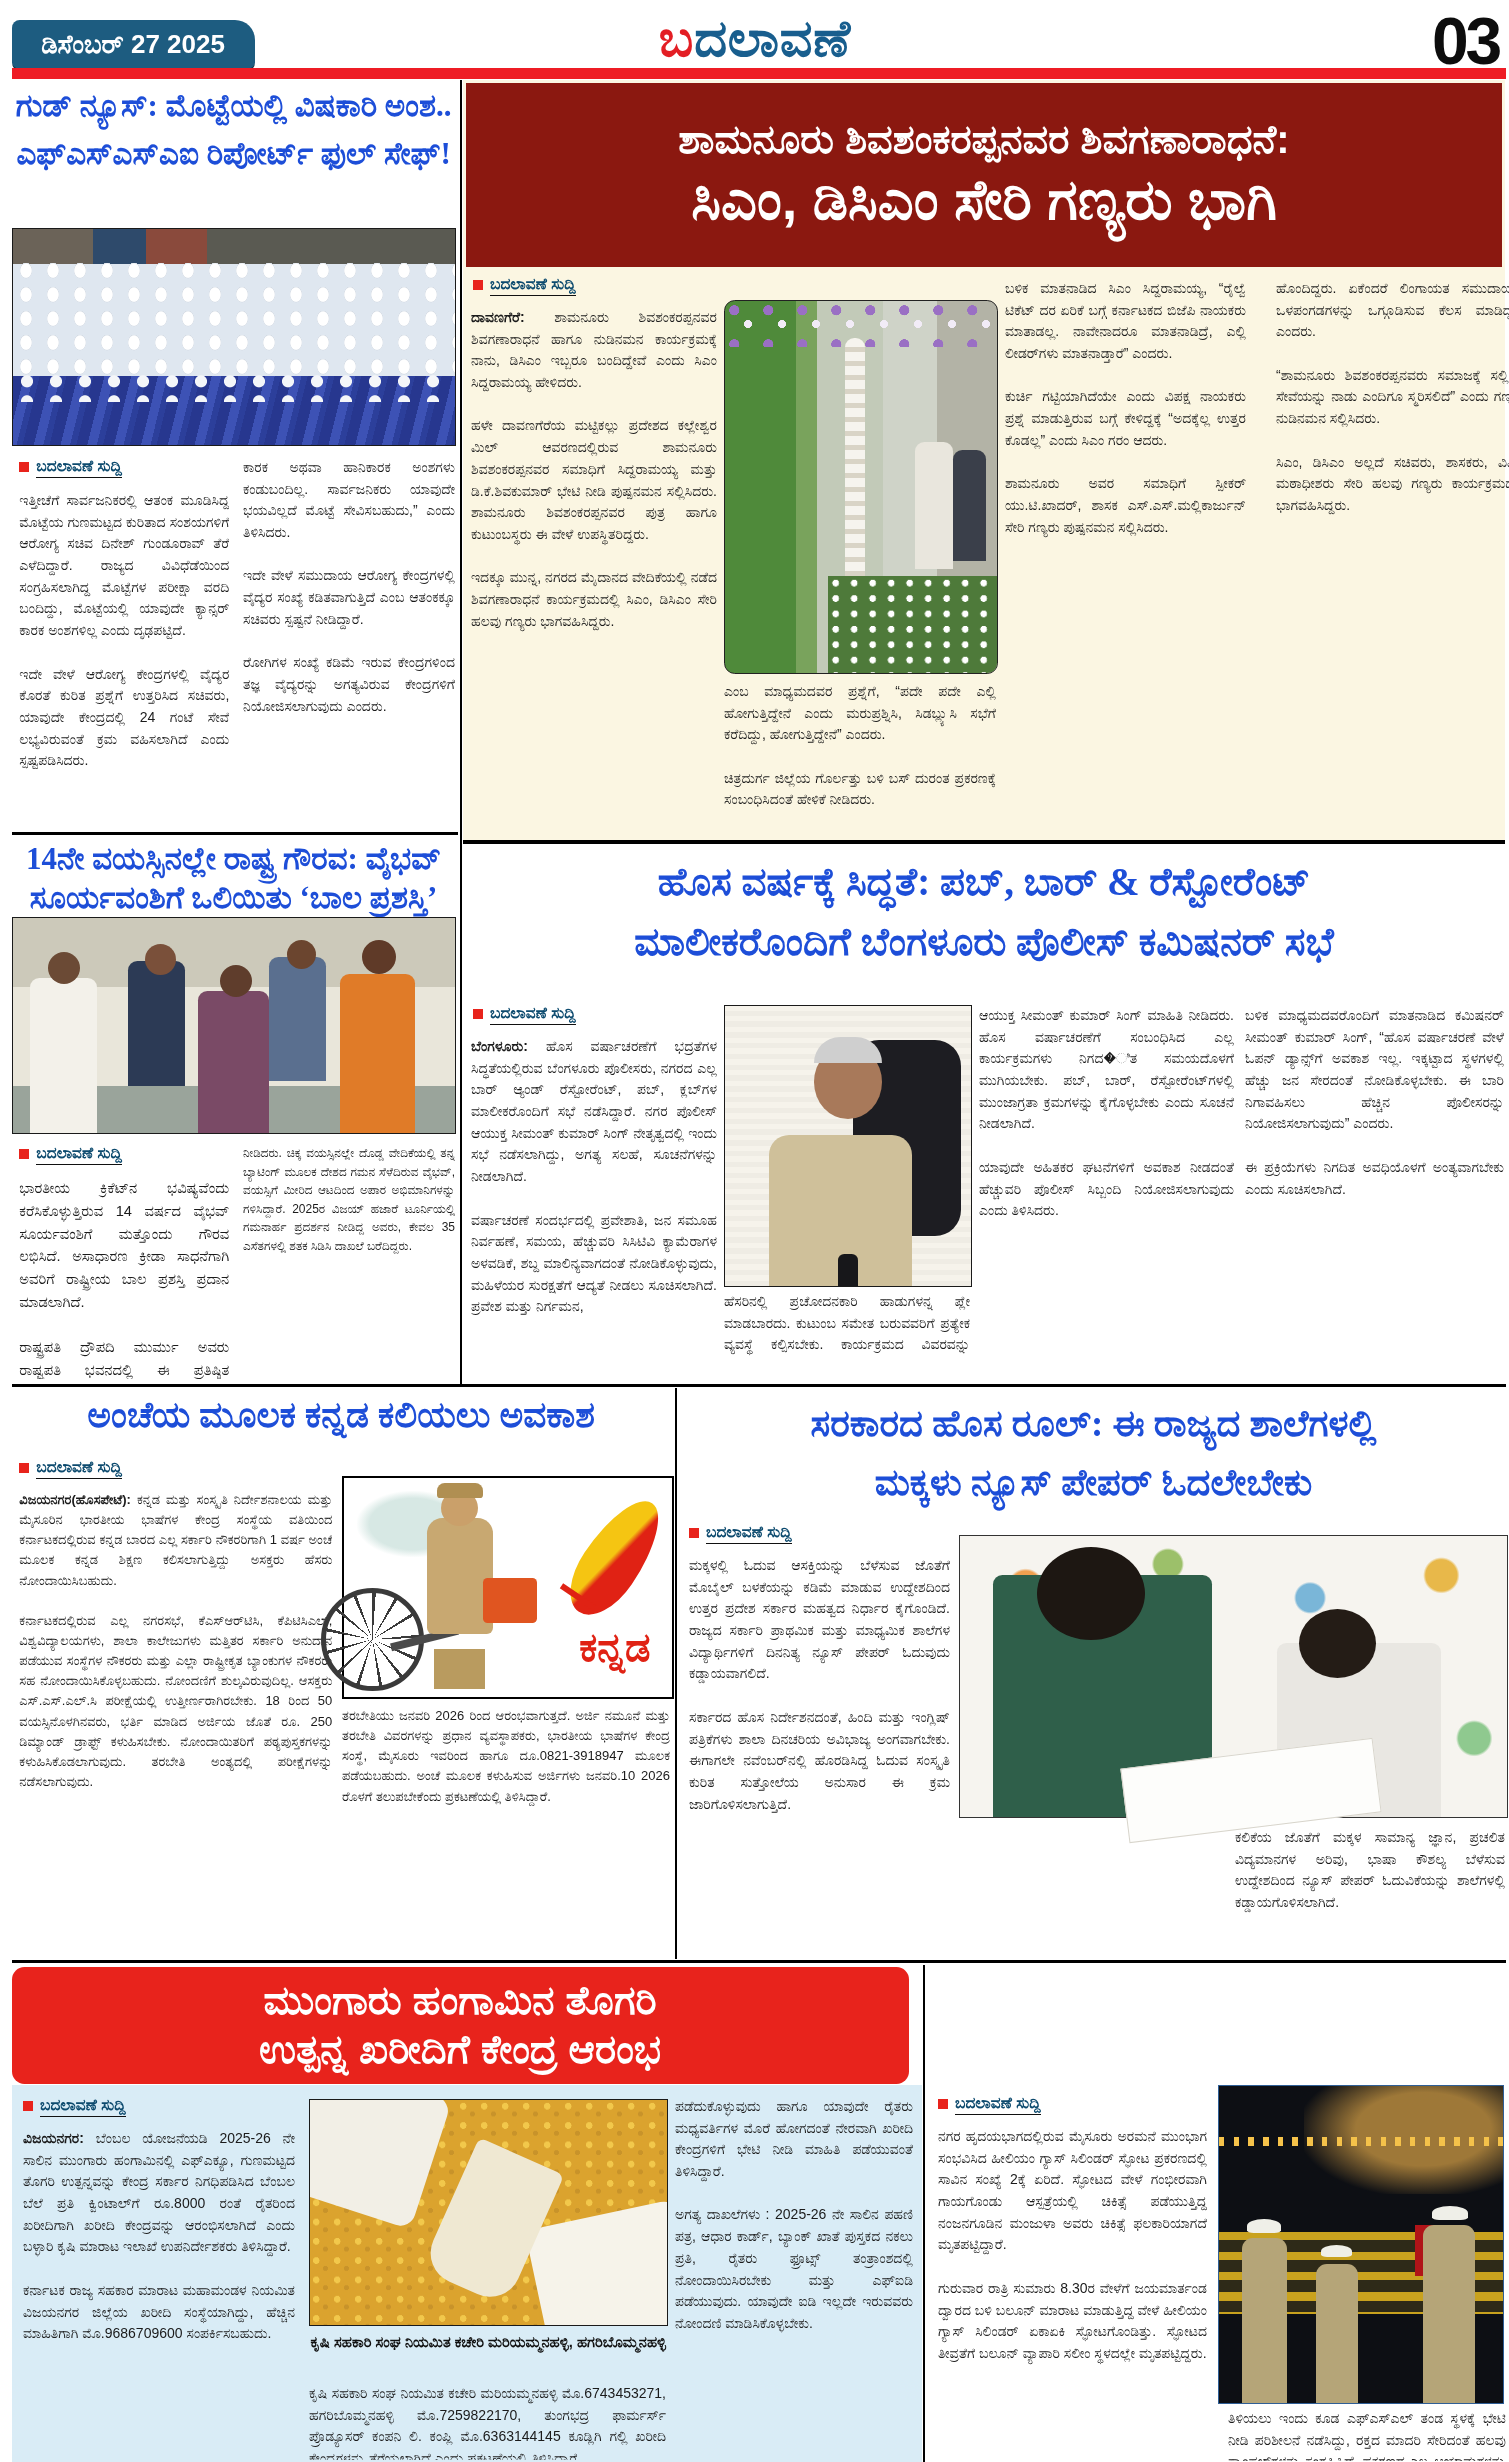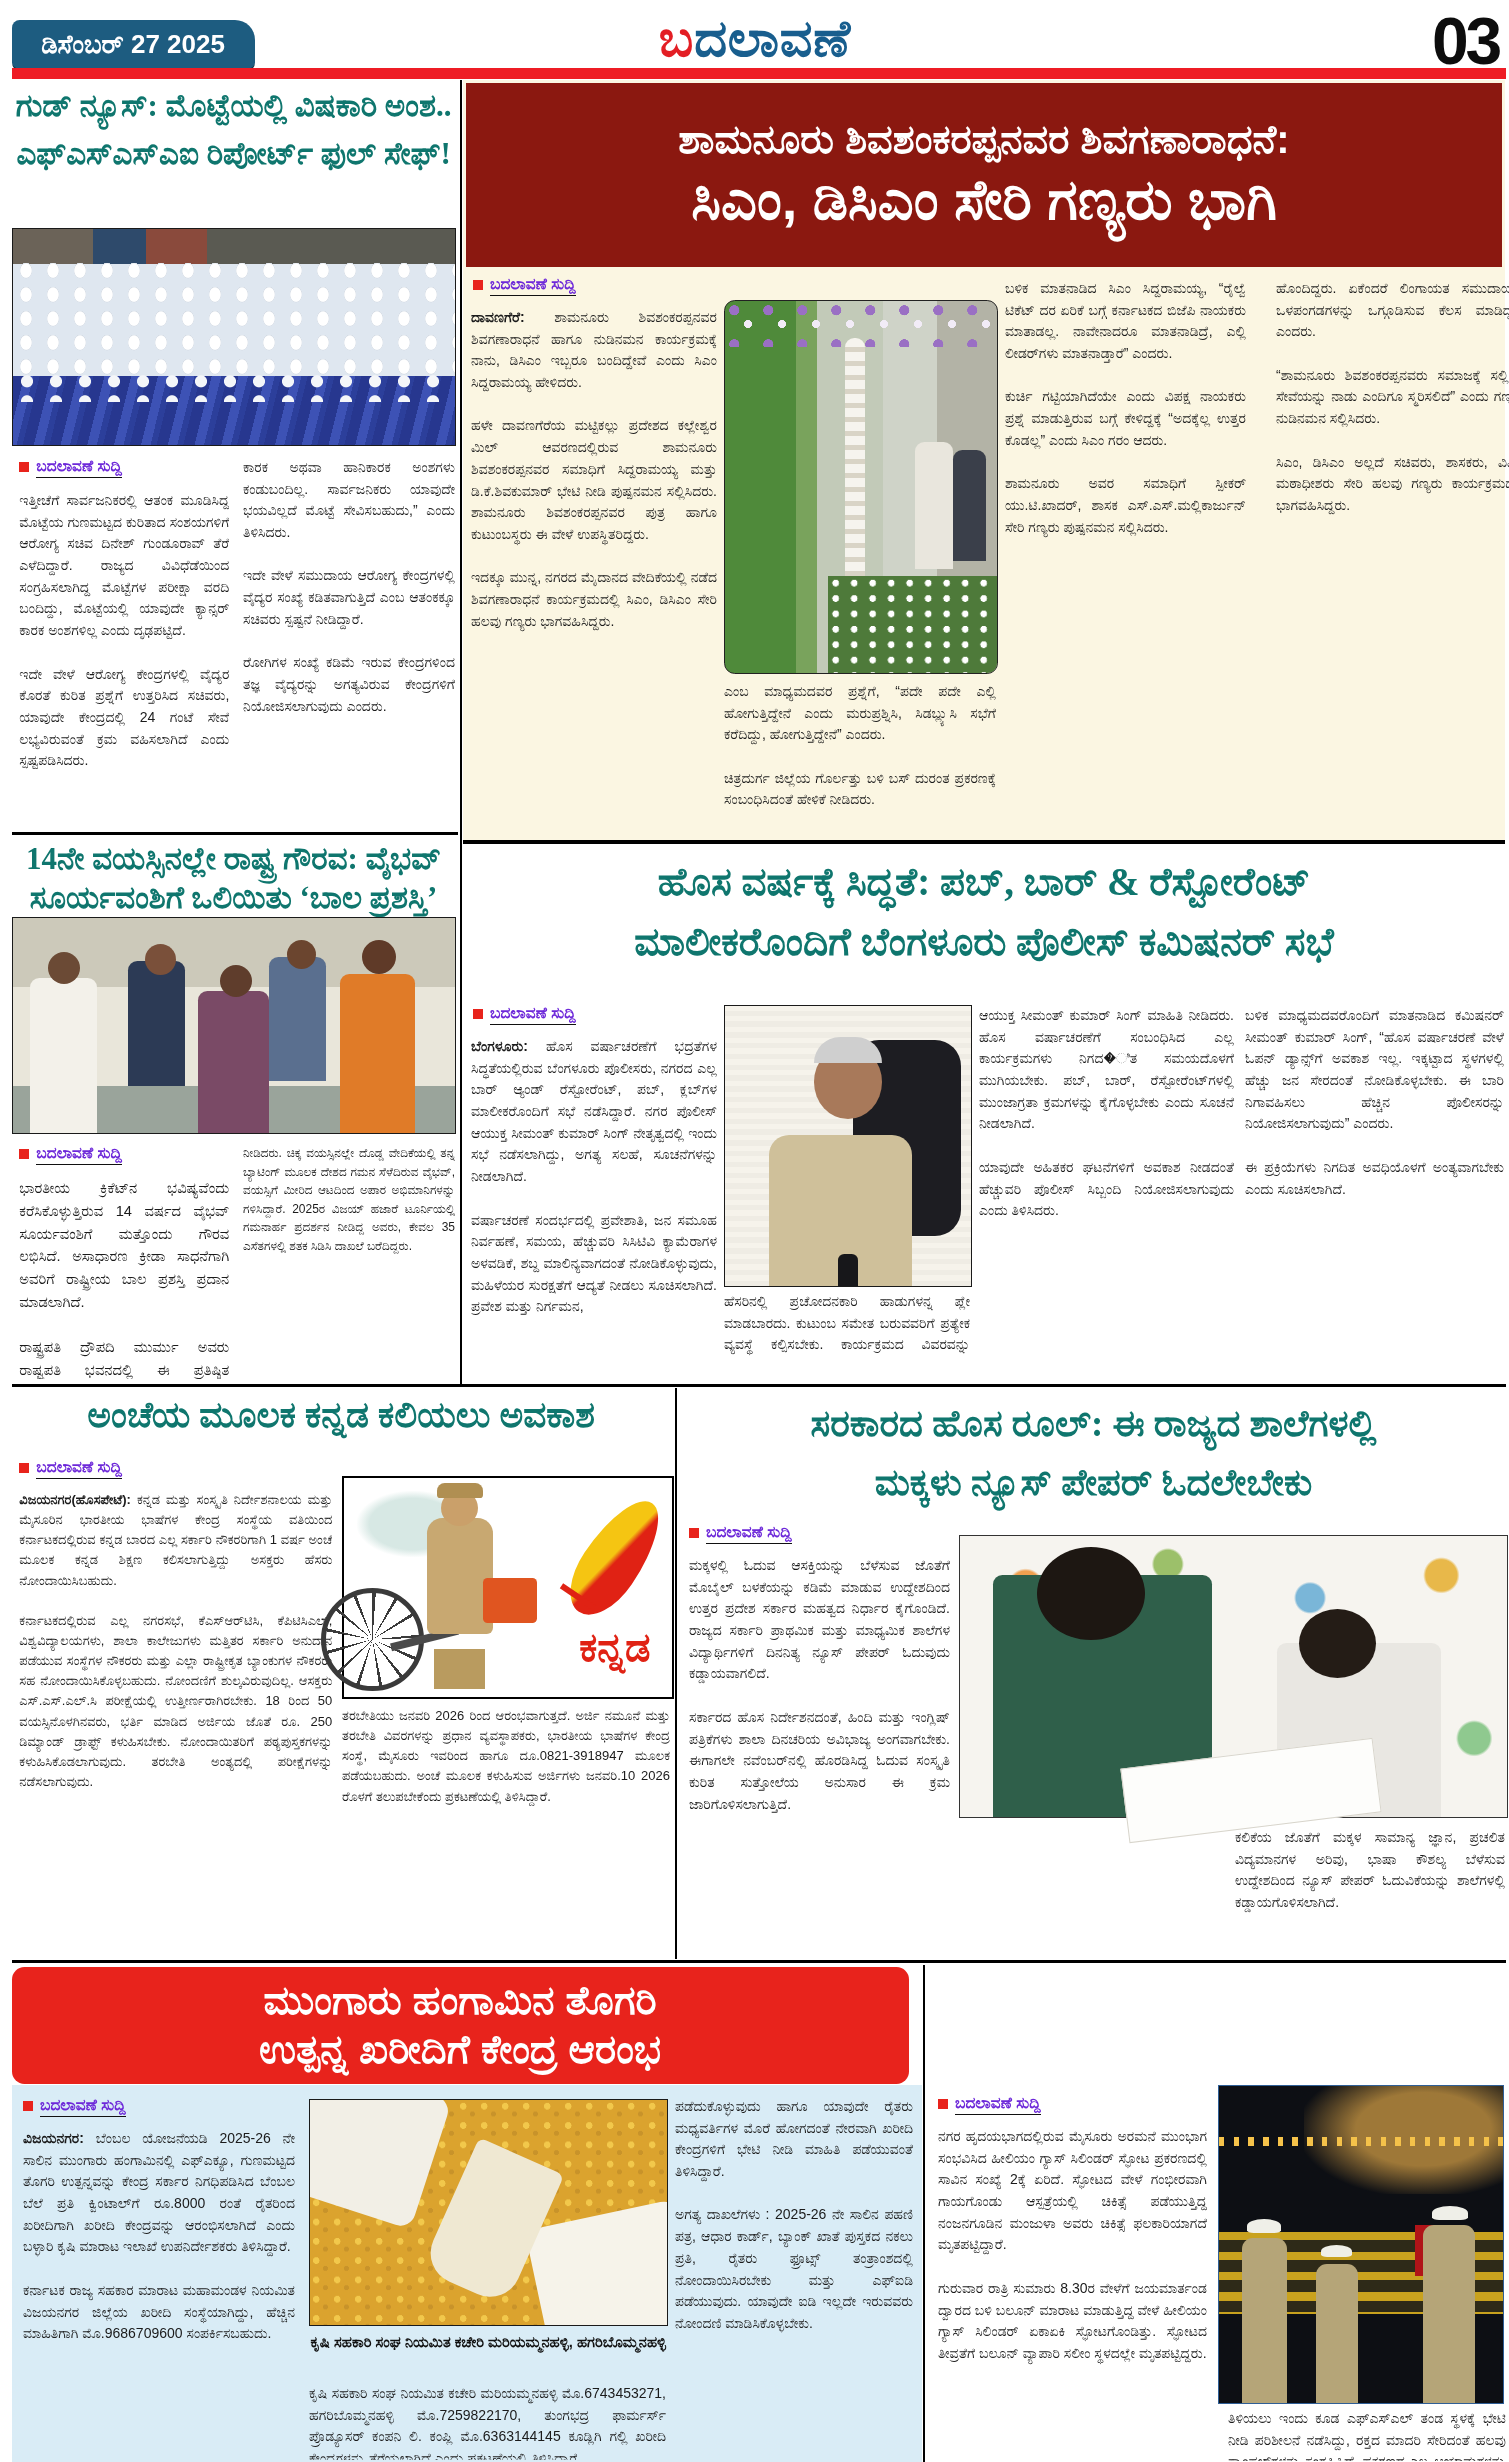--- a/index.html
+++ b/index.html
@@ -1,21 +1,21 @@
 <!DOCTYPE html>
 <html style="font-size:12.4px"><head>
 <meta charset="utf-8">
 <style>
   html,body{margin:0;padding:0;background:#ffffff;font-family:"Liberation Sans",sans-serif;}
   #page{position:relative;width:1510px;height:2462px;background:#ffffff;overflow:hidden;}
   .abs{position:absolute;}
   .rule{position:absolute;background:#000;}
-  .headline{font-weight:bold;color:#0f766e;text-align:center;font-family:"Liberation Serif",serif;}
+  .headline{font-weight:bold;color:#1d4ed8;text-align:center;font-family:"Liberation Serif",serif;}
   .body-text{font-size:14px;line-height:1.55;text-align:justify;color:#1b1b1b;white-space:pre-line;overflow:hidden;}
-  .byline{display:flex;align-items:center;gap:7px;font-weight:bold;font-size:15.4px;color:#6d28d9;}
+  .byline{display:flex;align-items:center;gap:7px;font-weight:bold;font-size:15.4px;color:#0c4a6e;}
   .byline .sq{width:10px;height:10px;background:#e8231c;flex:0 0 auto;}
   .byline .txt{border-bottom:1.5px solid #111;padding-bottom:1.5px;}
   .dateline{font-weight:bold;}
   .photo{position:absolute;overflow:hidden;border:1.5px solid #1a1a1a;}
   
   #date-box{left:11.6px;top:20px;width:243px;height:49px;background:#1d5c80;border-radius:7.7px 20px 9.3px 9.3px;
             display:flex;align-items:center;justify-content:center;color:#fff;font-weight:bold;font-size:26px;
             border-bottom:3.1px dashed #12303f;}
   #masthead{left:0;right:0;top:9.3px;text-align:center;font-size:51px;font-weight:bold;letter-spacing:0.8px;}
   #masthead .lead{color:#e31e24;}

